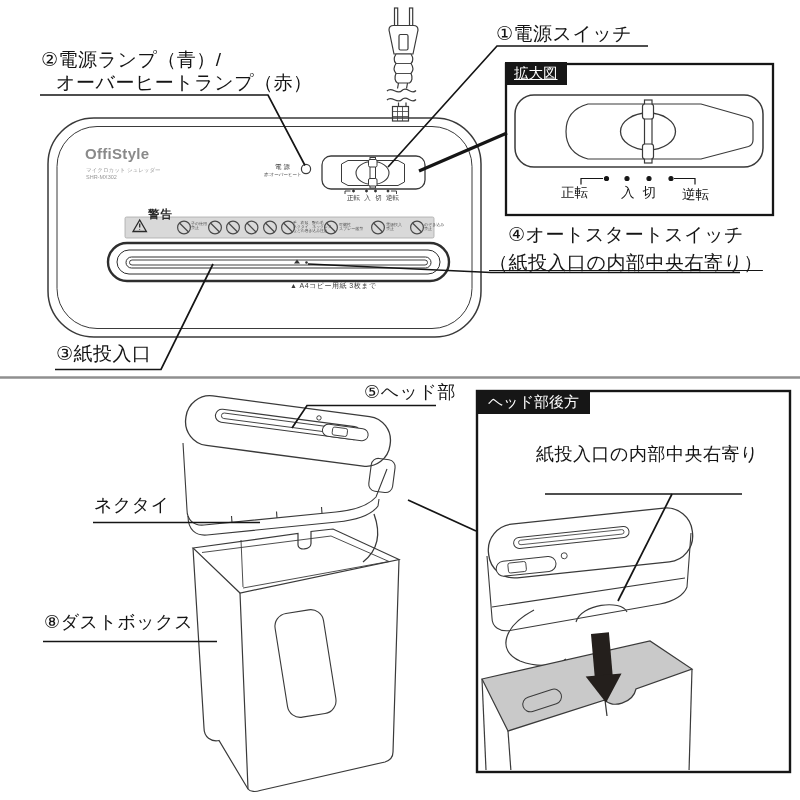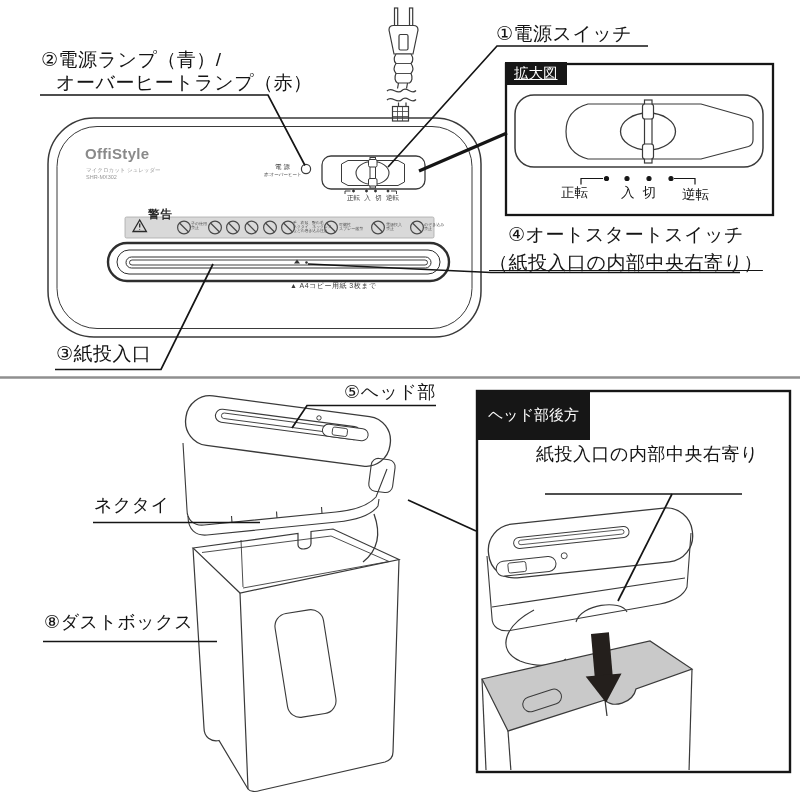--- a/index.html
+++ b/index.html
@@ -292,19 +292,19 @@
 <div class="lbl warntiny" style="left:386px;top:223px;">
   <div>電源投入</div>
       <div>禁止</div>
 </div>
 <div class="lbl warntiny" style="left:424px;top:223px;">
   <div>のぞき込み</div>
       <div>禁止</div>
 </div>
 <div class="lbl capnote" style="left:290px;top:282px;">▲ A4コピー用紙 3枚まで</div>
 
-<div class="lbl callout-sm" style="left:344px;top:382px;">⑤ヘッド部</div>
+<div class="lbl callout-sm" style="left:364px;top:382px;">⑤ヘッド部</div>
 <div class="lbl callout-sm" style="left:536px;top:444px;">紙投入口の内部中央右寄り</div>
 <div class="lbl callout-sm" style="left:94px;top:495px;">ネクタイ</div>
 <div class="lbl callout-sm" style="left:44px;top:612px;">⑧ダストボックス</div>
-<div class="blackbox" style="left:477px;top:391px;padding:15px 11px;font-size:15px;">ヘッド部後方</div>
+<div class="blackbox" style="left:477px;top:391px;padding:2px 11px;font-size:15px;">ヘッド部後方</div>
 
 </div>
 
 </body></html>

